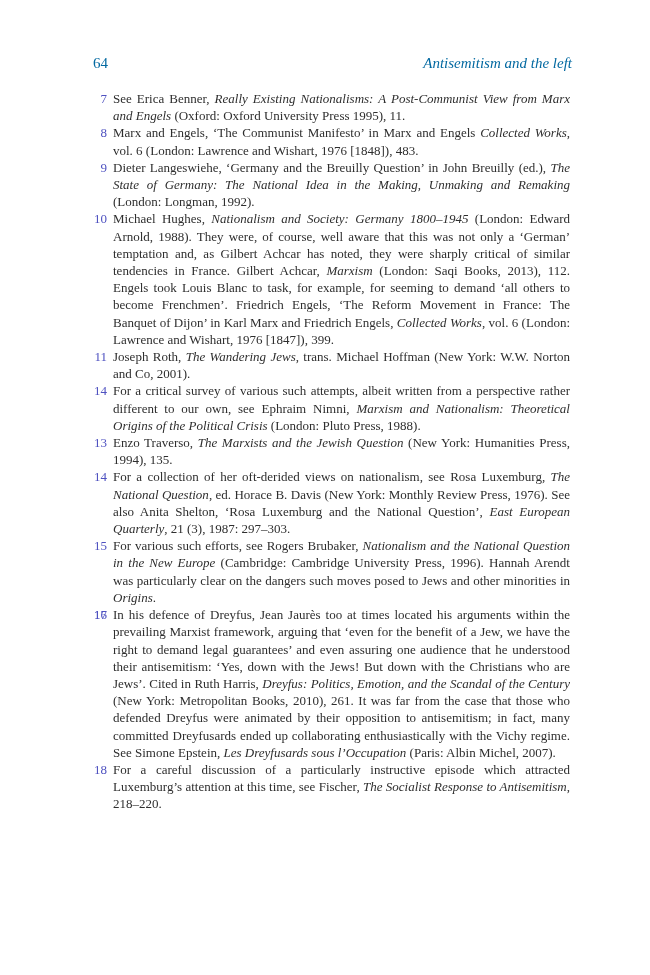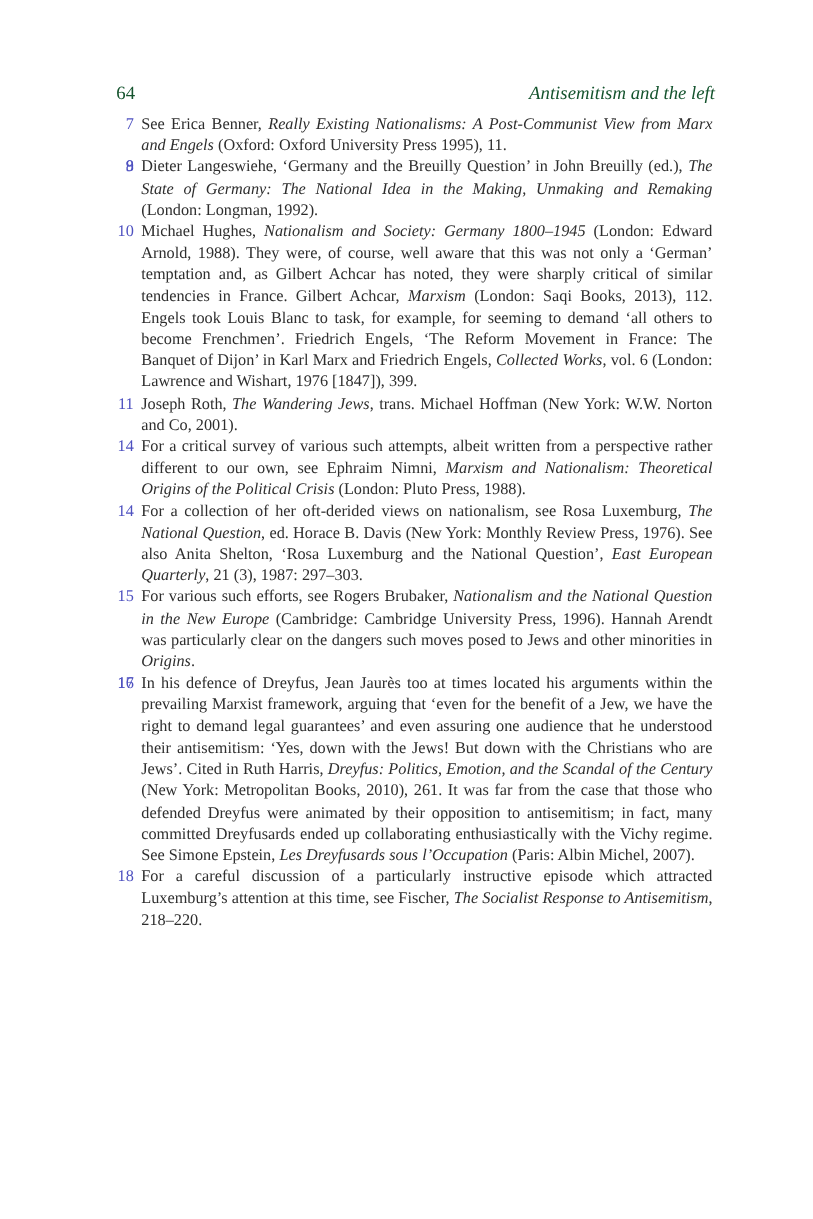--- a/index.html
+++ b/index.html
@@ -11,29 +11,29 @@
     position: relative;
     width: 650px;
     height: 975px;
     background: #ffffff;
     font-family: "Liberation Serif", "DejaVu Serif", serif;
     color: #2e2e2e;
     overflow: hidden;
   }
   .page-header {
     position: absolute;
-    top: 54px;
+    top: 42px;
     left: 93px;
     right: 78px;
     display: flex;
     justify-content: space-between;
     align-items: baseline;
     font-size: 15px;
     line-height: 18px;
-    color: #14532d;
+    color: #0369a1;
   }
   .running-head {
     font-style: italic;
     margin-top: 12px;
   }
   .endnotes {
     position: absolute;
     top: 90px;
     left: 85px;
     right: 80px;
@@ -60,24 +60,25 @@
 </head>
 <body>
 
 <div class="page">
   <div class="page-header">
     <span class="folio">64</span>
     <span class="running-head">Antisemitism and the left</span>
   </div>
   <div class="endnotes">
       <div class="note"><span class="note-num">7</span><span class="note-text"><span>See Erica Benner, </span><em>Really Existing Nationalisms: A Post-Communist View from Marx and Engels</em><span> (Oxford: Oxford University Press 1995), 11.</span></span></div>
-      <div class="note"><span class="note-num">8</span></div>
+      <div class="note"><span class="note-num">8</span><span class="note-text"><span>Marx and Engels, ‘The Communist Manifesto’ in Marx and Engels </span><em>Collected Works</em><span>, vol. 6 (London: Lawrence and Wishart, 1976 [1848]), 483.</span></span></div>
       <div class="note"><span class="note-num">9</span><span class="note-text"><span>Dieter Langeswiehe, ‘Germany and the Breuilly Question’ in John Breuilly (ed.), </span><em>The State of Germany: The National Idea in the Making, Unmaking and Remaking</em><span> (London: Longman, 1992).</span></span></div>
       <div class="note"><span class="note-num">10</span><span class="note-text"><span>Michael Hughes, </span><em>Nationalism and Society: Germany 1800–1945</em><span> (London: Edward Arnold, 1988). They were, of course, well aware that this was not only a ‘German’ temptation and, as Gilbert Achcar has noted, they were sharply critical of similar tendencies in France. Gilbert Achcar, </span><em>Marxism</em><span> (London: Saqi Books, 2013), 112. Engels took Louis Blanc to task, for example, for seeming to demand ‘all others to become Frenchmen’. Friedrich Engels, ‘The Reform Movement in France: The Banquet of Dijon’ in Karl Marx and Friedrich Engels, </span><em>Collected Works</em><span>, vol. 6 (London: Lawrence and Wishart, 1976 [1847]), 399.</span></span></div>
       <div class="note"><span class="note-num">11</span><span class="note-text"><span>Joseph Roth, </span><em>The Wandering Jews</em><span>, trans. Michael Hoffman (New York: W.W. Norton and Co, 2001).</span></span></div>
       <div class="note"><span class="note-num">14</span><span class="note-text"><span>For a critical survey of various such attempts, albeit written from a perspective rather different to our own, see Ephraim Nimni, </span><em>Marxism and Nationalism: Theoretical Origins of the Political Crisis</em><span> (London: Pluto Press, 1988).</span></span></div>
+      <div class="note"><span class="note-num">13</span><span class="note-text"><span>Enzo Traverso, </span><em>The Marxists and the Jewish Question</em><span> (New York: Humanities Press, 1994), 135.</span></span></div>
       <div class="note"><span class="note-num">14</span><span class="note-text"><span>For a collection of her oft-derided views on nationalism, see Rosa Luxemburg, </span><em>The National Question</em><span>, ed. Horace B. Davis (New York: Monthly Review Press, 1976). See also Anita Shelton, ‘Rosa Luxemburg and the National Question’, </span><em>East European Quarterly</em><span>, 21 (3), 1987: 297–303.</span></span></div>
       <div class="note"><span class="note-num">15</span><span class="note-text"><span>For various such efforts, see Rogers Brubaker, </span><em>Nationalism and the National Question in the New Europe</em><span> (Cambridge: Cambridge University Press, 1996). Hannah Arendt was particularly clear on the dangers such moves posed to Jews and other minorities in </span><em>Origins</em><span>.</span></span></div>
       <div class="note"><span class="note-num">16</span></div>
       <div class="note"><span class="note-num">17</span><span class="note-text"><span>In his defence of Dreyfus, Jean Jaurès too at times located his arguments within the prevailing Marxist framework, arguing that ‘even for the benefit of a Jew, we have the right to demand legal guarantees’ and even assuring one audience that he understood their antisemitism: ‘Yes, down with the Jews! But down with the Christians who are Jews’. Cited in Ruth Harris, </span><em>Dreyfus: Politics, Emotion, and the Scandal of the Century</em><span> (New York: Metropolitan Books, 2010), 261. It was far from the case that those who defended Dreyfus were animated by their opposition to antisemitism; in fact, many committed Dreyfusards ended up collaborating enthusiastically with the Vichy regime. See Simone Epstein, </span><em>Les Dreyfusards sous l’Occupation</em><span> (Paris: Albin Michel, 2007).</span></span></div>
       <div class="note"><span class="note-num">18</span><span class="note-text"><span>For a careful discussion of a particularly instructive episode which attracted Luxemburg’s attention at this time, see Fischer, </span><em>The Socialist Response to Antisemitism</em><span>, 218–220.</span></span></div>
     </div>
 </div>
 
 </body></html>

